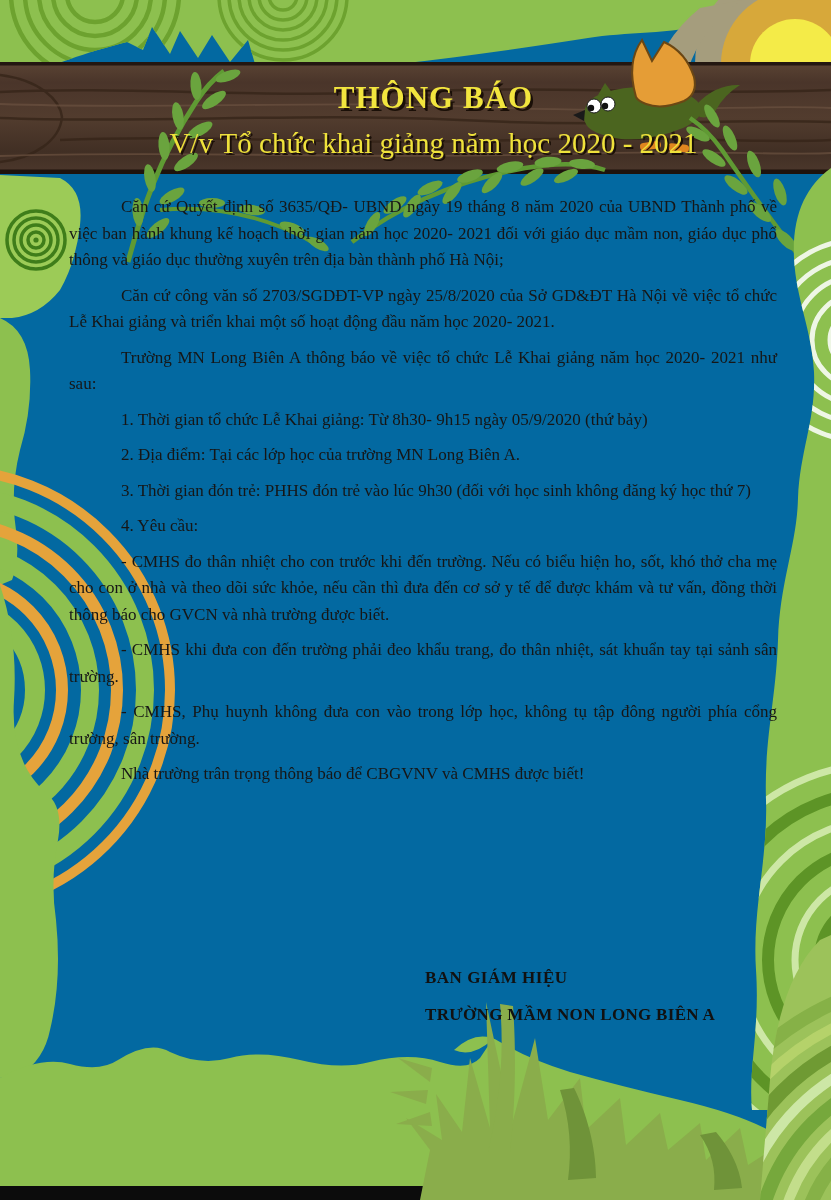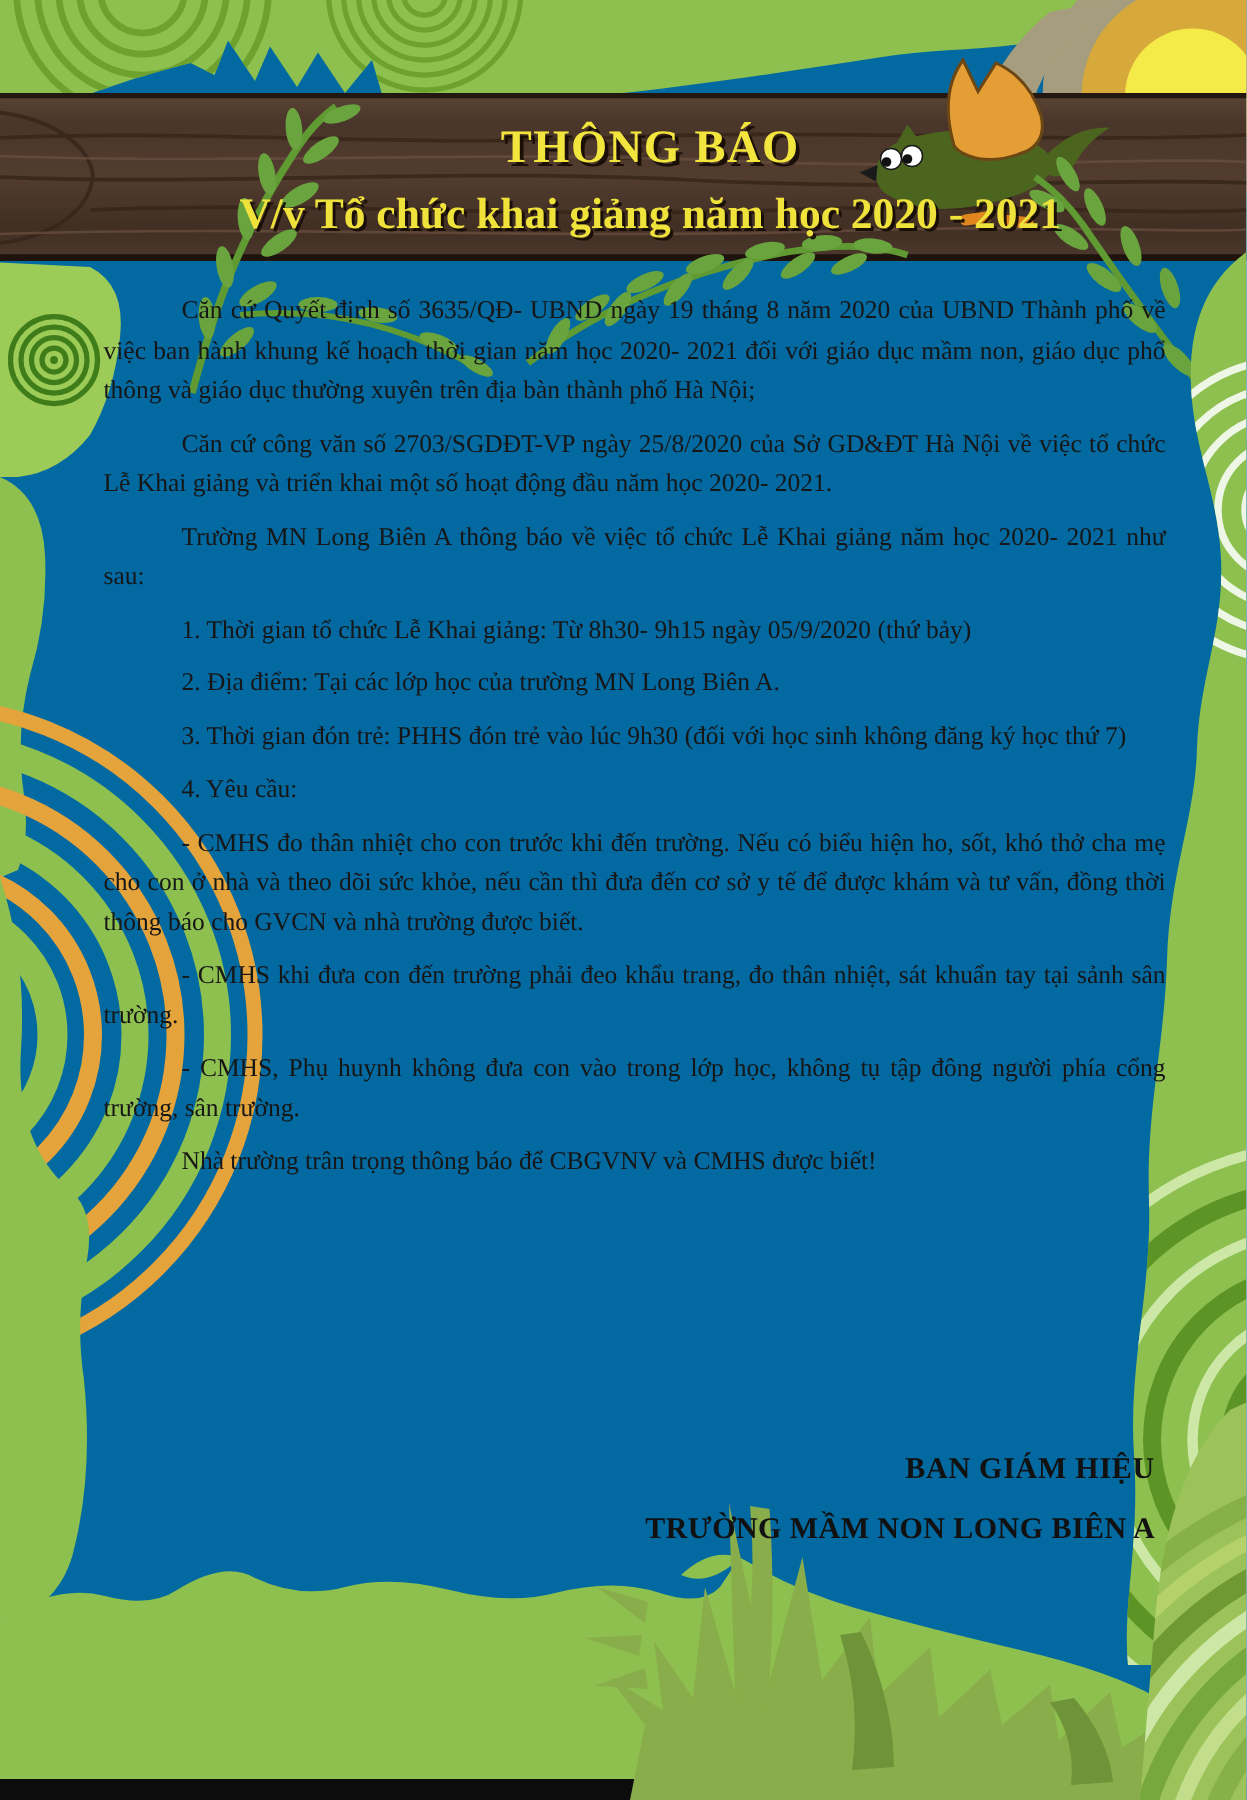--- a/index.html
+++ b/index.html
@@ -10,31 +10,31 @@
   }
   .decor{position:absolute;left:0;top:0;z-index:0;}
   .banner-text{position:absolute;left:36px;right:0;top:0;z-index:2;text-align:center;}
   .title{
     position:absolute;left:0;right:0;top:80px;
     font-size:31px;font-weight:bold;letter-spacing:1px;
     color:#f2e53e;text-shadow:2.5px 2.5px 0 rgba(22,12,4,.92);
   }
   .subtitle{
     position:absolute;left:0;right:0;top:127px;
-    font-size:29px;font-weight:bold;
+    font-size:29px;font-weight:normal;
     color:#efe23b;text-shadow:2px 2px 0 rgba(22,12,4,.92);
   }
   .doc-body{
     position:absolute;left:69px;top:194px;width:708px;z-index:2;
     color:#161616;font-size:17px;line-height:26.5px;text-align:justify;
   }
   .doc-body p{margin:0 0 9px 0;text-indent:52px;}
   .signature{
     position:absolute;left:425px;top:968px;width:345px;z-index:2;
-    text-align:right;color:#111;font-weight:bold;font-size:20px;
+    text-align:left;color:#111;font-weight:bold;font-size:17px;
   }
   .signature .sig1{margin-bottom:17px;letter-spacing:.5px;}
   .signature .sig2{letter-spacing:.3px;}
 </style>
 </head>
 <body>
 
 <div class="page">
 
   <svg class="decor" width="831" height="1200" viewBox="0 0 831 1200">

